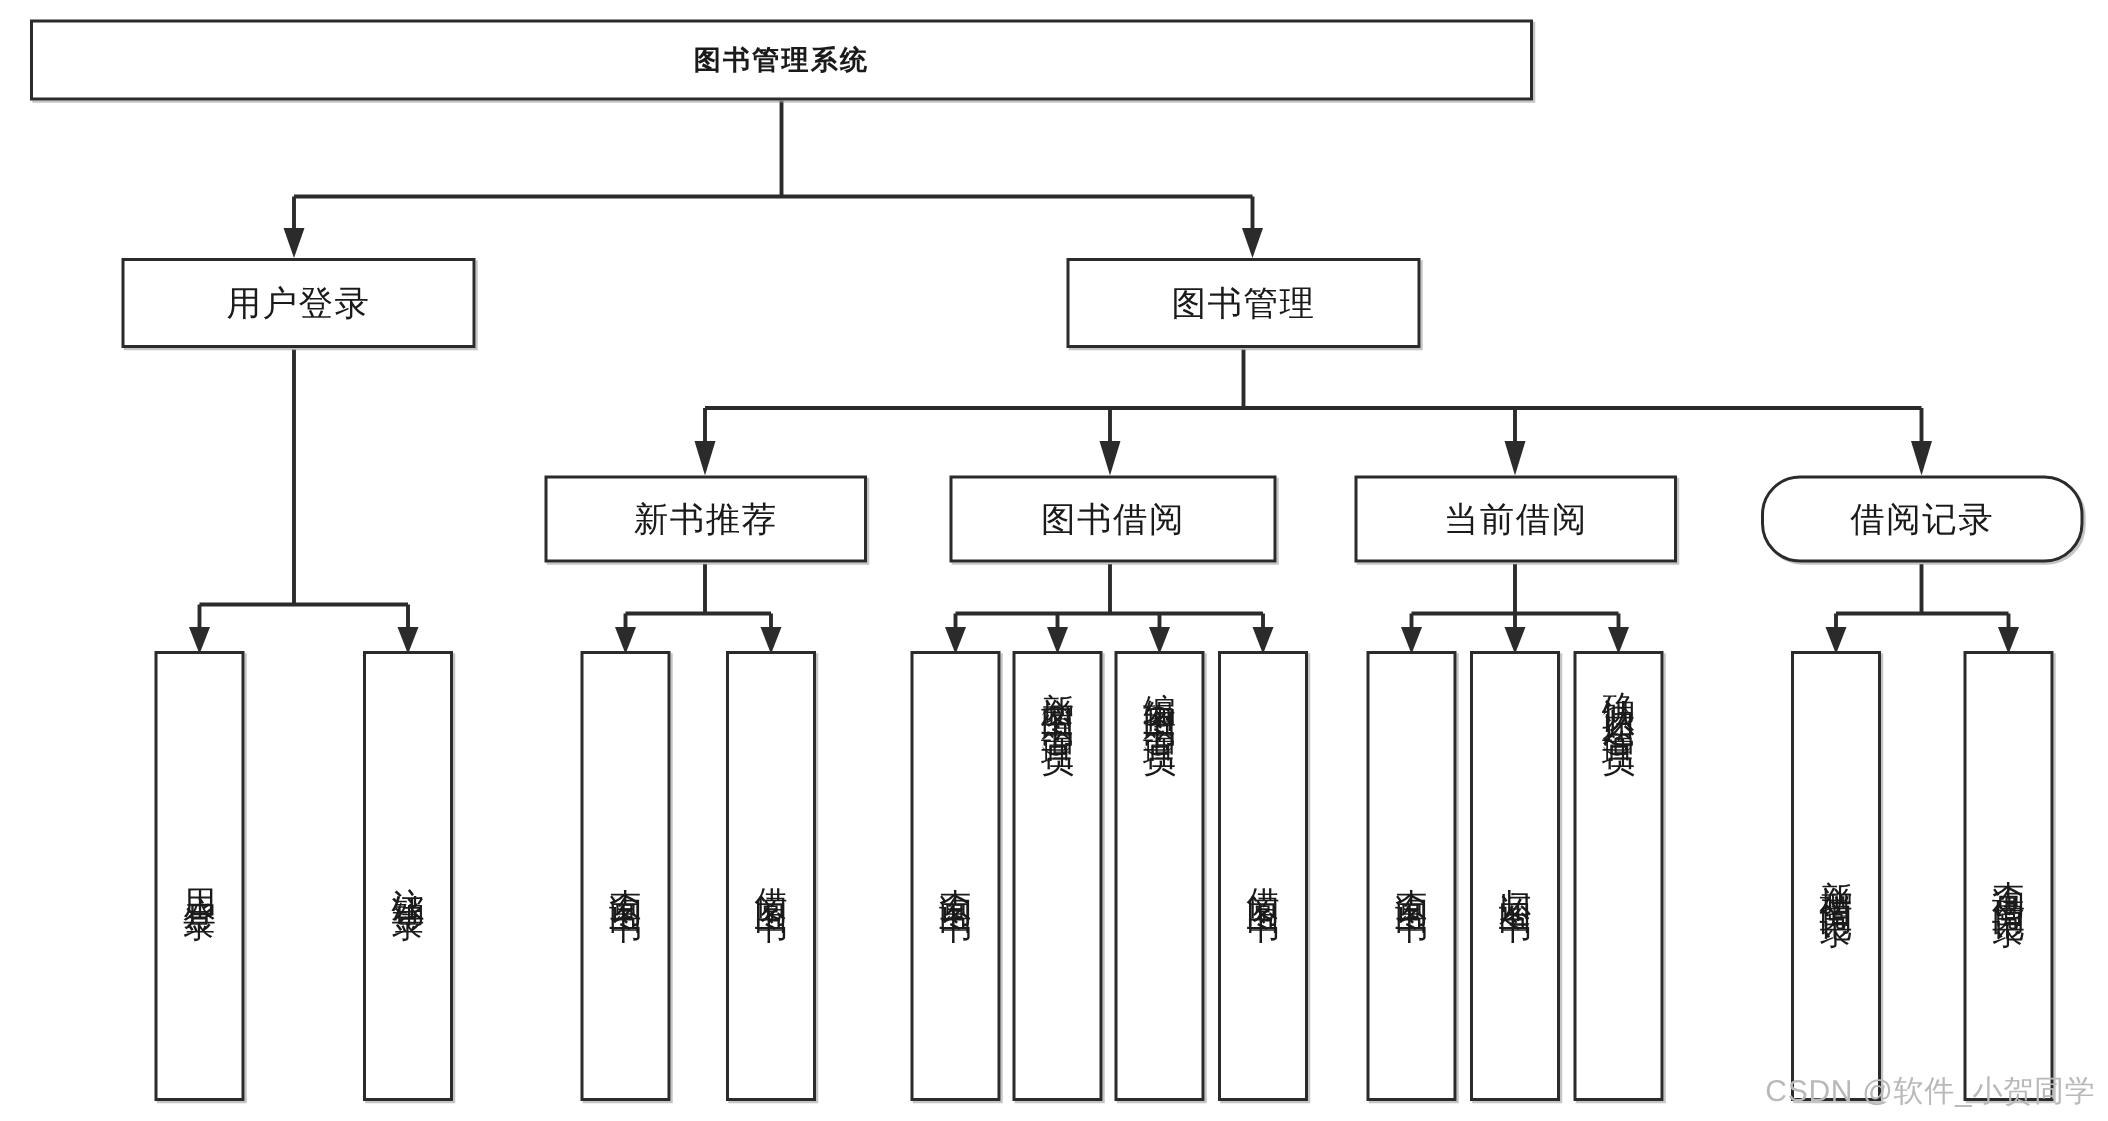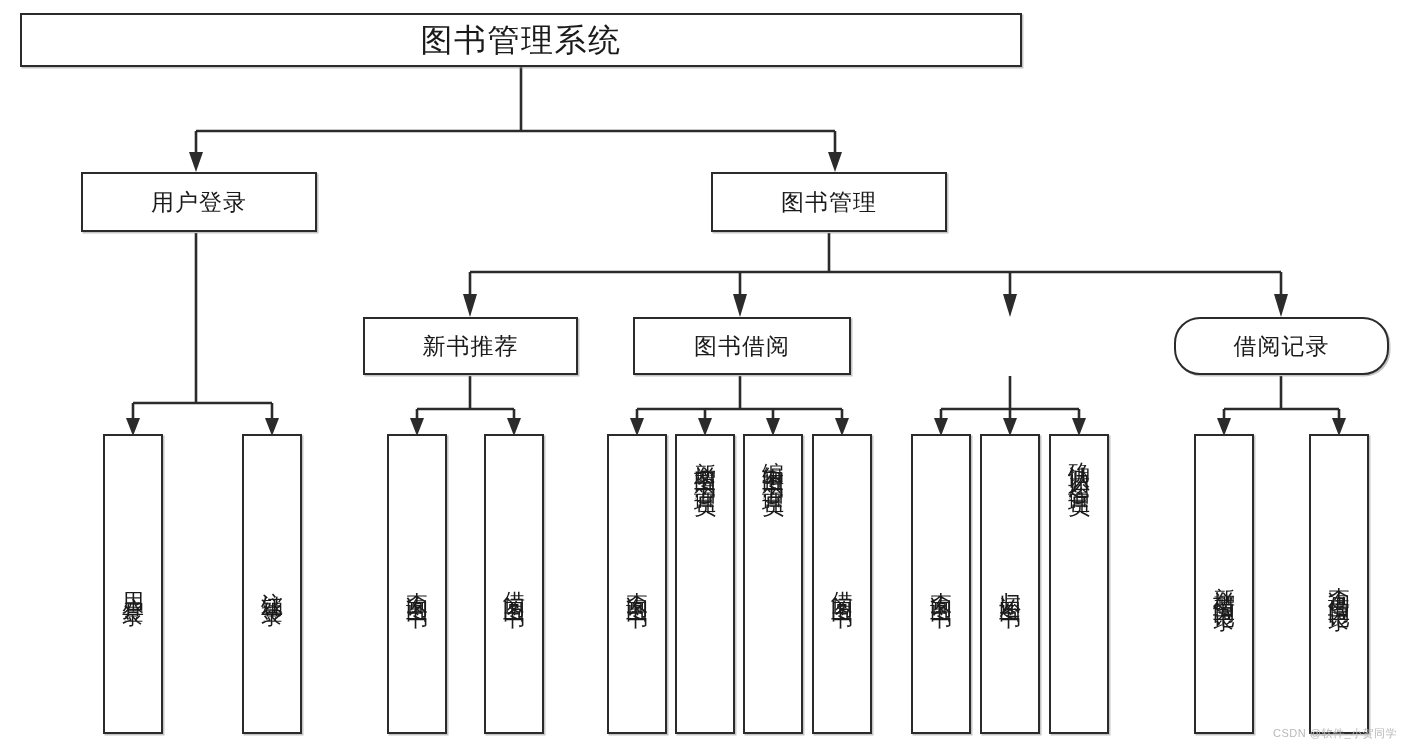--- a/index.html
+++ b/index.html
@@ -40,22 +40,23 @@
     line-height: 1.15;
     text-align: center;
     white-space: nowrap;
   }
   
   .node.h .lbl {
     font-size: 23px;
     letter-spacing: 1px;
   }
   .node.root .lbl {
-    font-size: 32px;
+    font-size: 18px;
     letter-spacing: 1.5px;
+    font-weight: bold;
   }
   
   .node.v {
     align-items: flex-start;
     justify-content: center;
     padding-top: 8px;
   }
   .node.v .lbl {
     writing-mode: vertical-rl;
     text-orientation: upright;
@@ -65,21 +66,21 @@
     white-space: nowrap;
   }
   .node.v.mid {
     align-items: center;
     padding-top: 0;
   }
   .watermark {
     position: absolute;
     right: 8px;
     bottom: 6px;
-    font-size: 11px;
+    font-size: 20px;
     color: #b9b9b9;
     letter-spacing: 0.5px;
     z-index: 5;
     white-space: nowrap;
     font-family: "Liberation Sans", "DejaVu Sans", sans-serif;
   }
 </style>
 </head>
 <body>
 
@@ -177,20 +178,23 @@
   </div>
 
   <div class="node h" style="left:711px; top:172px; width:236px; height:60px;">
     <span class="lbl">图书管理</span>
   </div>
 
   <div class="node h" style="left:633px; top:317px; width:218px; height:58px;">
     <span class="lbl">图书借阅</span>
   </div>
 
+  <div class="node h" style="left:903px; top:317px; width:215px; height:58px;">
+    <span class="lbl">当前借阅</span>
+  </div>
 
   <div class="node h" style="left:1174px; top:317px; width:215px; height:58px;border-radius:26px;">
     <span class="lbl">借阅记录</span>
   </div>
 
   <div class="node v mid" style="left:103px; top:434px; width:60px; height:300px;">
     <span class="lbl">用户登录</span>
   </div>
 
   <div class="node v mid" style="left:242px; top:434px; width:60px; height:300px;">

